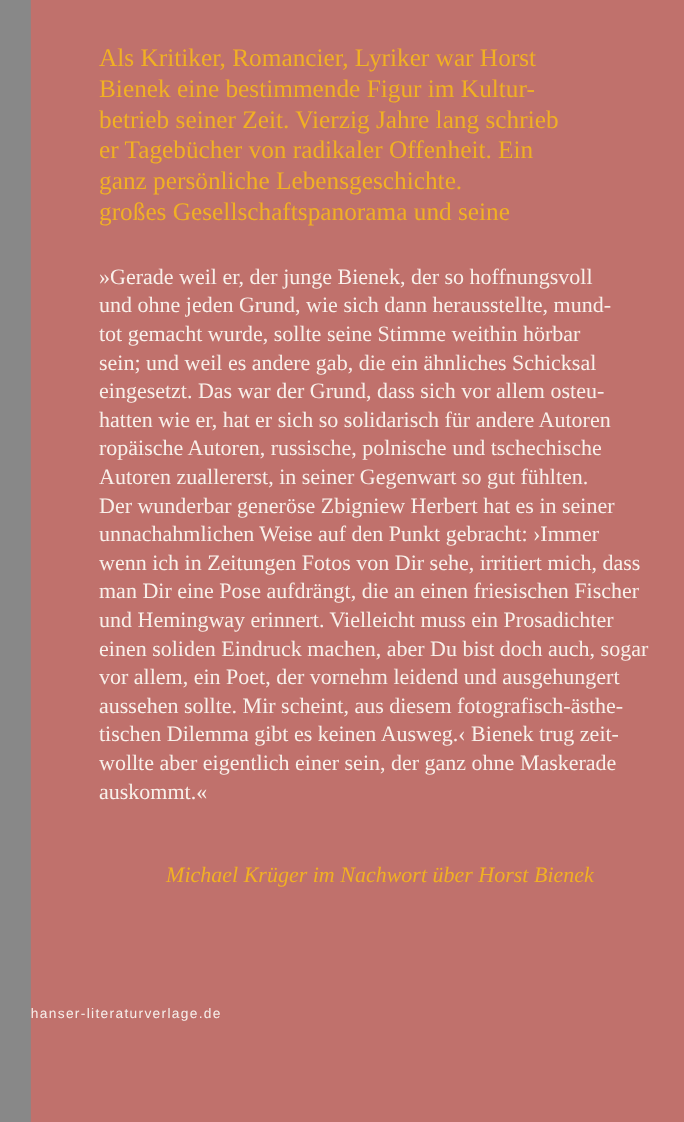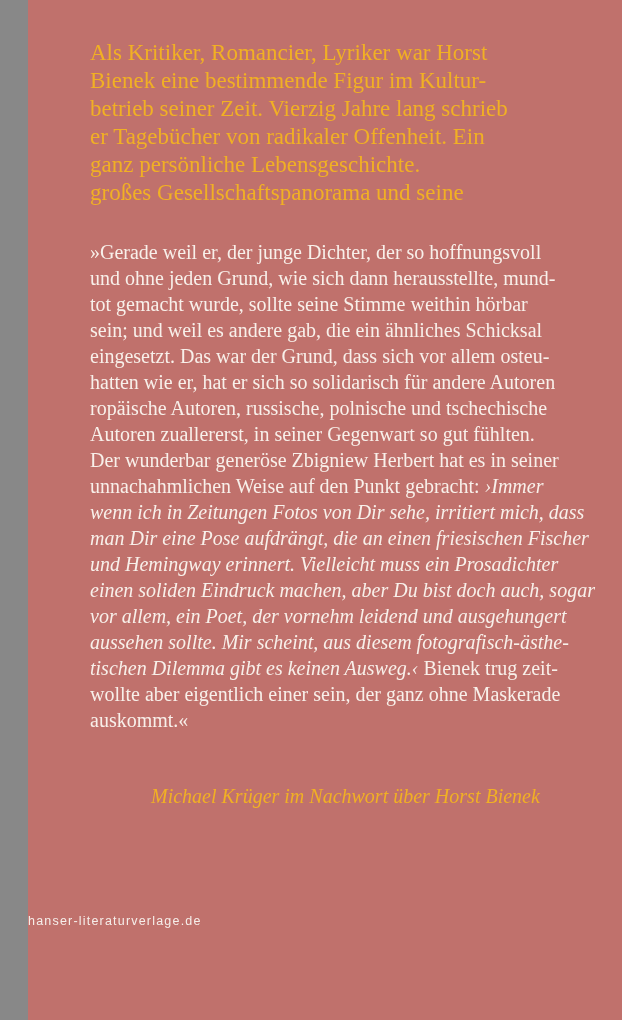--- a/index.html
+++ b/index.html
@@ -31,21 +31,21 @@
   }
   .quote {
     position: absolute;
     left: 62px;
     top: 239px;
     width: 552px;
     font-size: 20px;
     line-height: 26px;
     color: var(--body-text);
   }
-  .quote .it { font-style: italic; }
+  .quote .it { }
   .attribution {
     position: absolute;
     left: 123px;
     top: 783px;
     font-size: 20px;
     line-height: 26px;
     font-style: italic;
     color: var(--accent);
   }
   .footer-url {
@@ -68,21 +68,21 @@
   <div class="intro">
       <div class="line">Als Kritiker, Romancier, Lyriker war Horst</div>
       <div class="line">Bienek eine bestimmende Figur im Kultur-</div>
       <div class="line">betrieb seiner Zeit. Vierzig Jahre lang schrieb</div>
       <div class="line">er Tagebücher von radikaler Offenheit. Ein</div>
       <div class="line">ganz persönliche Lebensgeschichte.</div>
       <div class="line">großes Gesellschaftspanorama und seine</div>
     </div>
 
   <div class="quote">
-      <div class="line"><span>»Gerade weil er, der junge Dichter, der so hoffnungsvoll</span></div>
+      <div class="line"><span>»Gerade weil er, der junge Bienek, der so hoffnungsvoll</span></div>
       <div class="line"><span>und ohne jeden Grund, wie sich dann herausstellte, mund-</span></div>
       <div class="line"><span>tot gemacht wurde, sollte seine Stimme weithin hörbar</span></div>
       <div class="line"><span>sein; und weil es andere gab, die ein ähnliches Schicksal</span></div>
       <div class="line"><span>eingesetzt. Das war der Grund, dass sich vor allem osteu-</span></div>
       <div class="line"><span>hatten wie er, hat er sich so solidarisch für andere Autoren</span></div>
       <div class="line"><span>ropäische Autoren, russische, polnische und tschechische</span></div>
       <div class="line"><span>Autoren zuallererst, in seiner Gegenwart so gut fühlten.</span></div>
       <div class="line"><span>Der wunderbar generöse Zbigniew Herbert hat es in seiner</span></div>
       <div class="line"><span>unnachahmlichen Weise auf den Punkt gebracht: </span><span class="it">›Immer</span></div>
       <div class="line"><span class="it">wenn ich in Zeitungen Fotos von Dir sehe, irritiert mich, dass</span></div>

